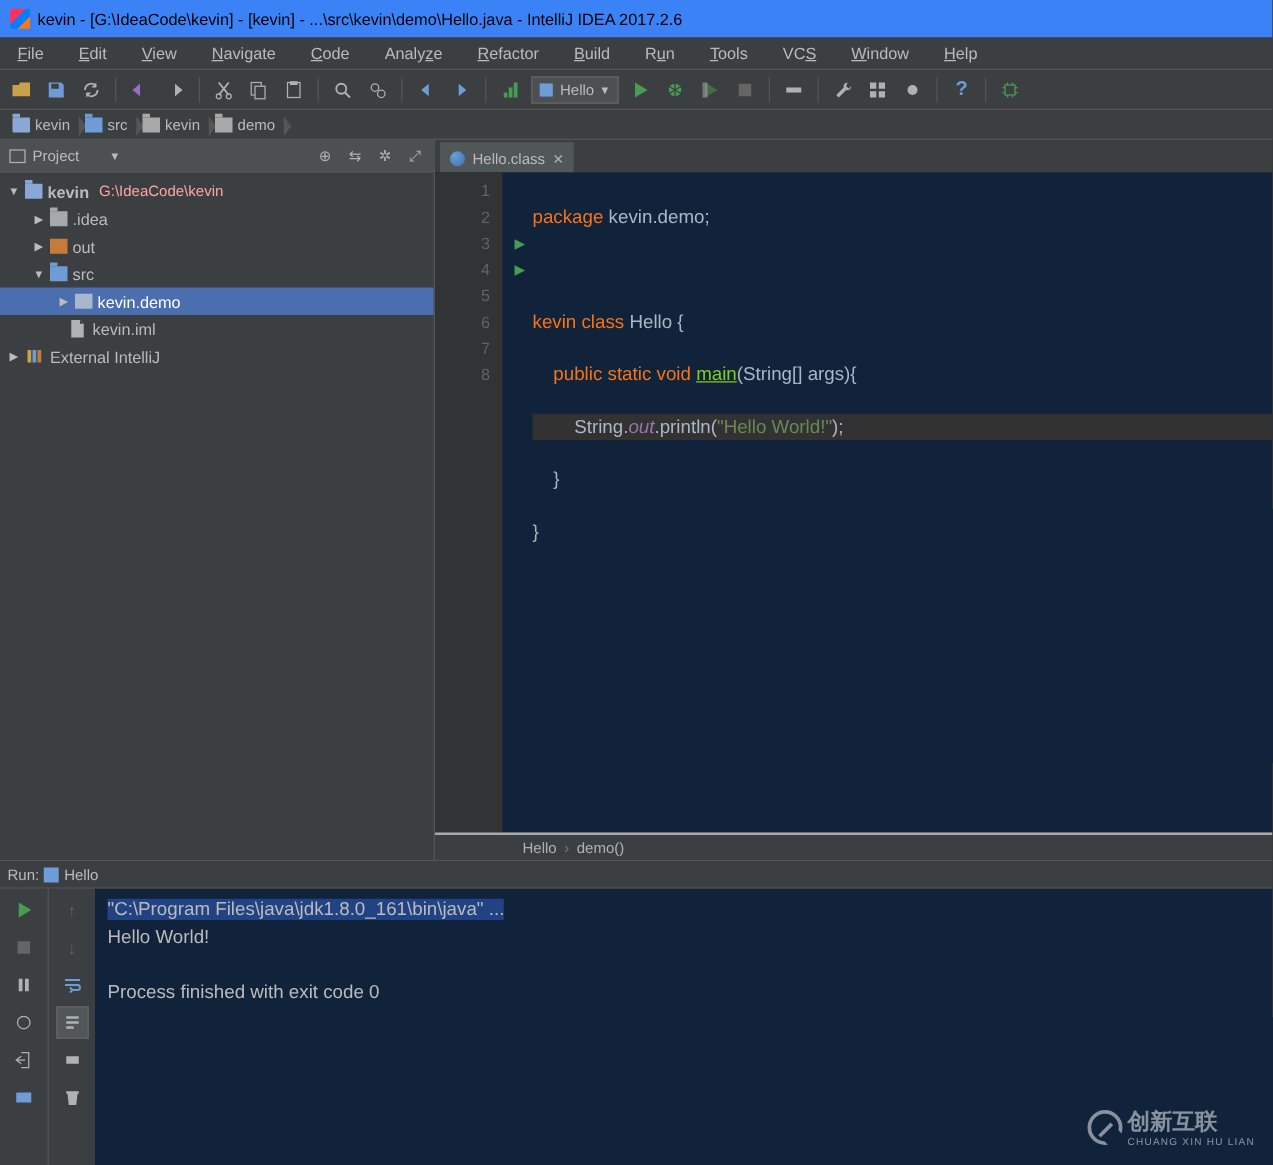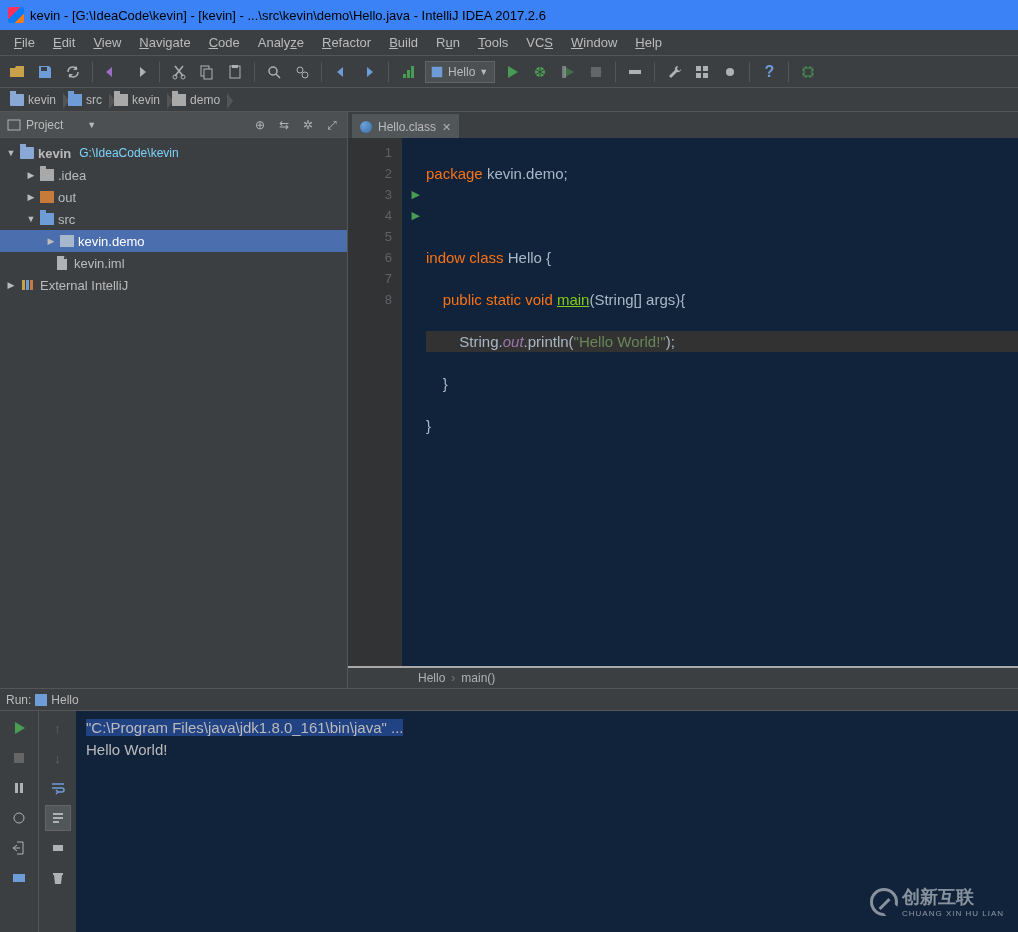--- a/index.html
+++ b/index.html
@@ -3,21 +3,21 @@
 <meta charset="utf-8">
 <style>
 * { margin: 0; padding: 0; box-sizing: border-box; font-family: "Segoe UI", Arial, sans-serif; }
 body { width: 1018px; height: 932px; background: #3c3f41; color: #bbbbbb; font-size: 13px; overflow: hidden; display: flex; flex-direction: column; }
 
 
 .titlebar { background: #3b82f6; color: #000; height: 30px; display: flex; align-items: center; padding: 0 8px; font-size: 13px; gap: 6px; }
 .titlebar .ij-icon { width: 16px; height: 16px; background: linear-gradient(135deg, #fe315d 0%, #fe315d 40%, #087cfa 40%, #087cfa 70%, #f97a12 70%); border-radius: 2px; }
 
 
-.menubar { background: #3c3f41; height: 26px; display: flex; align-items: center; padding: 0 6px; gap: 2px; border-bottom: 1px solid #555; }
+.menubar { background: #3c3f41; height: 26px; display: flex; align-items: center; padding: 0 6px; gap: 12px; border-bottom: 1px solid #555; }
 .menubar .mi { padding: 2px 8px; color: #bbbbbb; cursor: pointer; font-size: 13px; }
 .menubar .mi u { text-decoration: underline; }
 
 
 .toolbar { background: #3c3f41; height: 32px; display: flex; align-items: center; padding: 0 6px; gap: 6px; border-bottom: 1px solid #555; }
 .tbtn { width: 22px; height: 22px; display: flex; align-items: center; justify-content: center; cursor: pointer; color: #afb1b3; fill: #afb1b3; }
 .tsep { width: 1px; height: 20px; background: #555; margin: 0 2px; }
 .run-config { height: 22px; background: #4c5052; border: 1px solid #646464; display: flex; align-items: center; padding: 0 6px 0 4px; gap: 4px; font-size: 12px; }
 .run-config .ico { width: 14px; height: 14px; }
 
@@ -38,21 +38,21 @@
 
 
 .project-panel { width: 348px; background: #3c3f41; display: flex; flex-direction: column; border-right: 1px solid #555; }
 .project-header { height: 26px; background: #4c5052; display: flex; align-items: center; padding: 0 6px; gap: 6px; font-size: 12px; border-bottom: 1px solid #555; }
 .project-header .title { flex: 1; display: flex; align-items: center; gap: 4px; }
 .project-header .hbtn { width: 18px; height: 18px; display:flex; align-items:center; justify-content:center; cursor:pointer; color:#afb1b3; }
 .tree { padding: 4px 0; font-size: 13px; overflow: auto; }
 .tree-item { display: flex; align-items: center; height: 22px; padding-left: 6px; gap: 4px; cursor: pointer; white-space: nowrap; }
 .tree-item.selected { background: #4b6eaf; color: #fff; }
 .tree-arrow { width: 10px; text-align: center; font-size: 9px; color: #bbbbbb; }
-.tree-item .path-hint { color: #7dd3fc; font-size: 12px; margin-left: 4px; }
+.tree-item .path-hint { color: #fca5a5; font-size: 12px; margin-left: 4px; }
 
 
 .editor-area { flex: 1; display: flex; flex-direction: column; background: #2b2b2b; min-width: 0; }
 .editor-tabs { height: 26px; background: #3c3f41; display: flex; align-items: flex-end; padding-left: 4px; }
 .etab { height: 24px; background: #515658; display: flex; align-items: center; padding: 0 8px; gap: 6px; font-size: 12px; color: #bbbbbb; border-top: 2px solid #515658; }
 .etab .close { font-size: 11px; color: #afb1b3; cursor: pointer; }
 .etab .fico { width: 12px; height: 12px; border-radius: 50%; background: radial-gradient(circle at 30% 30%, #6aa0d8, #3b6fa8); display:inline-block; }
 .editor-body { flex: 1; display: flex; background: #10233a; min-height: 0; }
 .gutter { width: 54px; background: #313335; display: flex; flex-direction: column; padding-top: 4px; }
 .gline { height: 21px; display: flex; align-items: center; justify-content: flex-end; padding-right: 10px; font-family: Consolas, monospace; font-size: 13px; color: #606366; position: relative; }
@@ -369,32 +369,32 @@
         <div class="gline">
             <span>7</span>
           </div>
         <div class="gline">
             <span>8</span>
           </div>
       </div>
       <div class="code">
 <div class="cline"><span class="kw">package </span><span>kevin.demo;</span></div>
 <div class="cline"></div>
-<div class="cline"><span class="kw">indow class </span><span>Hello</span><span> {</span></div>
+<div class="cline"><span class="kw">kevin class </span><span>Hello</span><span> {</span></div>
 <div class="cline"><span class="kw">    public static void </span><span class="method">main</span><span>(String[] args){</span></div>
 <div class="cline current"><span>        String.</span><span class="field">out</span><span>.println(</span><span class="str">"Hello World!"</span><span>);</span></div>
 <div class="cline"><span>    }</span></div>
 <div class="cline"><span>}</span></div>
 <div class="cline"></div>
       </div>
     </div>
     <div class="editor-breadcrumb">
       <span>Hello</span>
       <span class="sep">›</span>
-      <span>main()</span>
+      <span>demo()</span>
     </div>
   </div>
 </div>
 
 <div class="run-panel">
   <div class="run-header">
     <span>Run:</span>
     <svg width="14" height="14" viewBox="0 0 16 16">
         <rect x="2" y="2" width="12" height="12" fill="#6e9cd6"></rect>
       </svg>
@@ -455,20 +455,21 @@
       <span class="rbtn">
           <svg viewBox="0 0 16 16">
             <path fill="#afb1b3" d="M4 5h8l-1 9H5zM3 3h10v2H3z"></path>
           </svg>
         </span>
     </div>
     <div class="console">
 <div><span class="cmd">"C:\Program Files\java\jdk1.8.0_161\bin\java" ...</span></div>
 <div>Hello World!</div>
 <div>&nbsp;</div>
+<div>Process finished with exit code 0</div>
     </div>
   </div>
 </div>
 
 <div class="watermark">
   <span class="wm-icon"></span>
   <span><span style="font-weight:bold;font-size:18px;">创新互联</span><span class="sub">CHUANG XIN HU LIAN</span></span>
 </div>
 
 </body></html>

